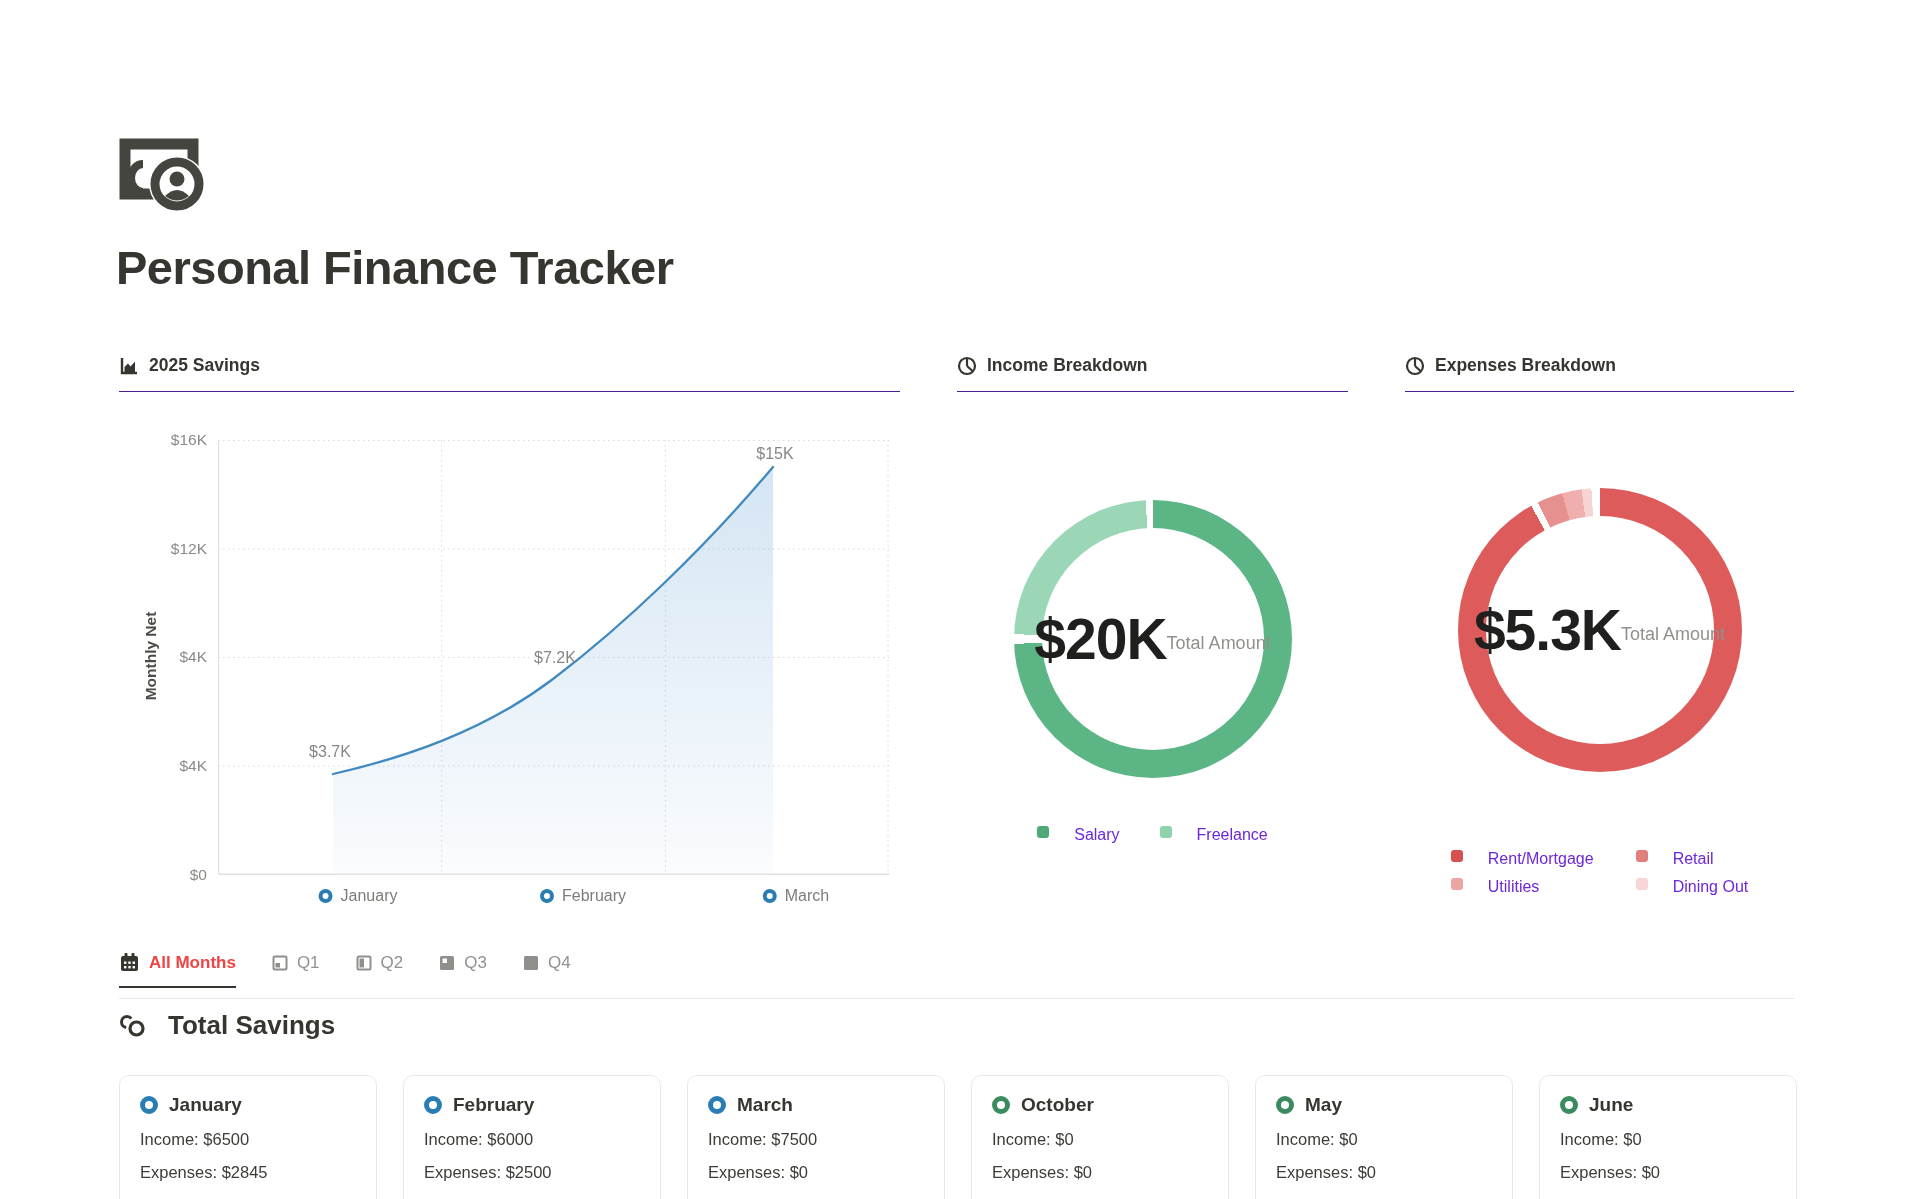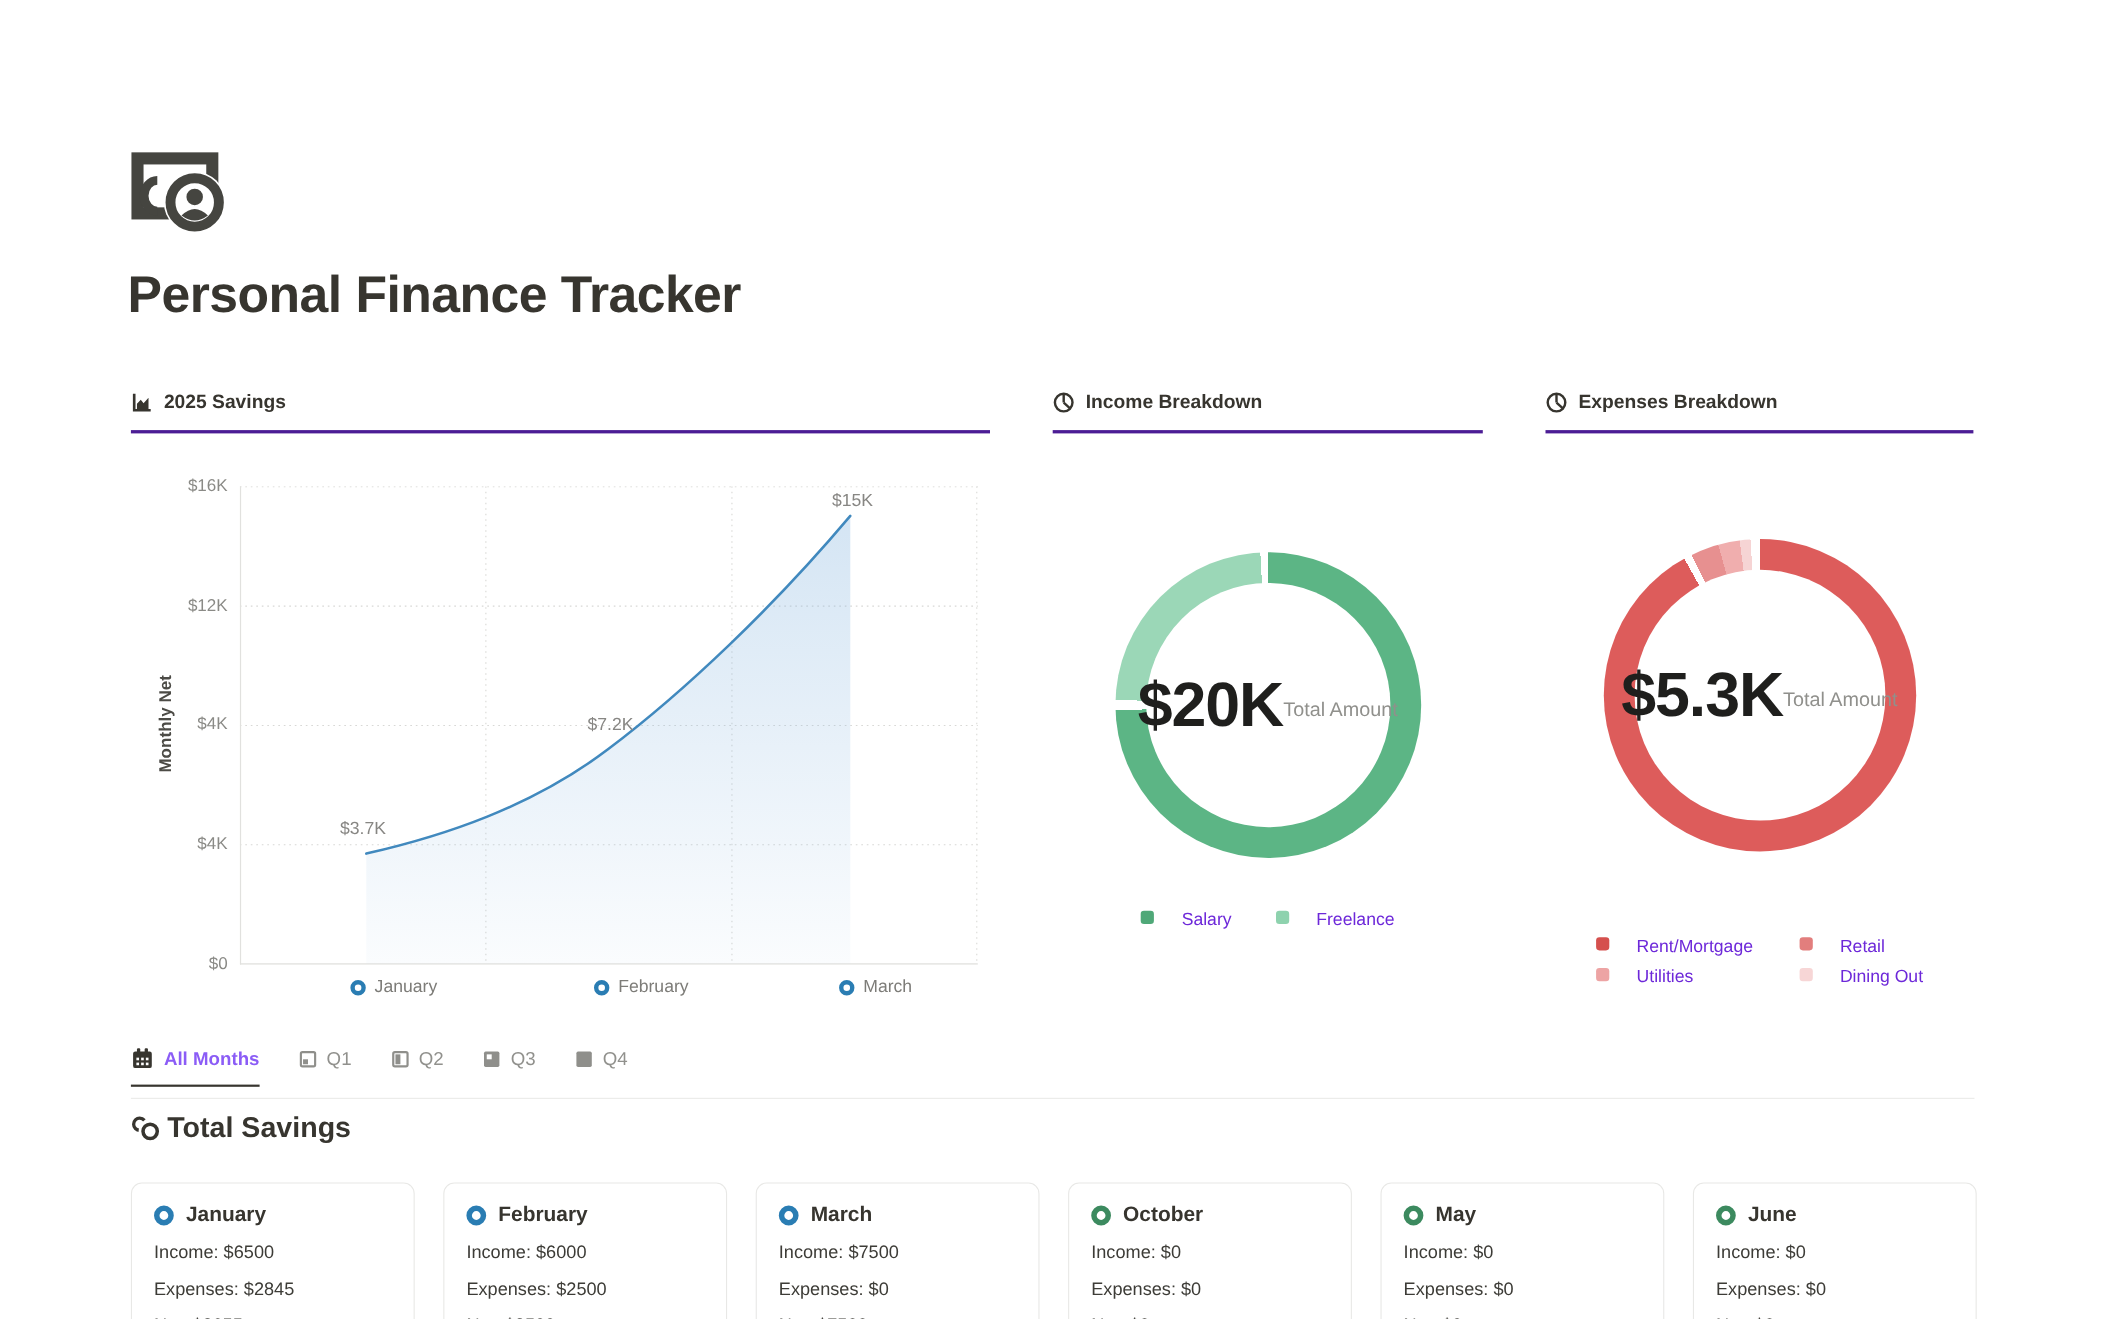--- a/index.html
+++ b/index.html
@@ -10,21 +10,21 @@
   
   .page-icon { position:absolute; left:119px; top:136px; width:92px; height:76px; }
   .page-title { position:absolute; left:116px; top:240px; font-size:47px; font-weight:700; letter-spacing:-0.5px; color:#37352f; }
 
   
   .sections { position:absolute; left:119px; top:355px; display:flex; gap:57px; }
   .sec { display:flex; flex-direction:column; }
   .sec-savings { width:781px; }
   .sec-income { width:391px; }
   .sec-expenses { width:389px; }
-  .sec-head { display:flex; align-items:center; gap:10px; font-size:17.5px; font-weight:600; color:#37352f; padding-bottom:15px; border-bottom:3px solid #4c1d95; }
+  .sec-head { display:flex; align-items:center; gap:10px; font-size:17.5px; font-weight:600; color:#37352f; padding-bottom:15px; border-bottom:1px solid #4c1d95; }
   .sec-head svg { flex:0 0 auto; }
 
   
   .chart-wrap { position:relative; height:560px; }
   .plot { position:absolute; left:99px; top:48px; width:671px; height:435px; }
   .ytick { position:absolute; width:82px; text-align:right; font-size:15.5px; color:#8a8a86; transform:translateY(-50%); }
   .ylab { position:absolute; left:-12px; top:255px; transform:rotate(-90deg); transform-origin:center; font-size:15.5px; font-weight:700; color:#4c4b46; white-space:nowrap; }
   .pt-label { position:absolute; transform:translate(-50%,-100%); font-size:16px; color:#87868
 3; white-space:nowrap; }
   .pt-label { color:#878683; }
@@ -49,24 +49,24 @@
   
   .legend-row { display:flex; justify-content:center; gap:40px; margin-top:48px; }
   .legend-grid { display:grid; grid-template-columns:auto auto; column-gap:42px; row-gap:10px; margin-top:78px; justify-content:center; }
   .legend-item { display:flex; align-items:flex-start; gap:25px; font-size:16px; color:#6d28d9; white-space:nowrap; }
   .sw { width:12px; height:12px; border-radius:3px; flex:0 0 auto; }
 
   
   .tabs-divider { position:absolute; left:119px; top:998px; width:1676px; height:1px; background:#eaeae8; }
   .tabs { position:absolute; left:119px; top:952px; display:flex; gap:36px; align-items:flex-end; }
   .tab { display:flex; align-items:center; gap:9px; font-size:17px; color:#91918d; padding-bottom:15px; cursor:pointer; }
-  .tab.active { color:#8b5cf6; font-weight:700; border-bottom:2.5px solid #37352f; padding-bottom:13px; position:relative; z-index:2; }
-
-  
-  .total-head { position:absolute; left:119px; top:1010px; display:flex; align-items:center; gap:6px; font-size:26px; font-weight:800; color:#37352f; }
+  .tab.active { color:#ef4444; font-weight:700; border-bottom:2.5px solid #37352f; padding-bottom:13px; position:relative; z-index:2; }
+
+  
+  .total-head { position:absolute; left:119px; top:1010px; display:flex; align-items:center; gap:22px; font-size:26px; font-weight:800; color:#37352f; }
 
   .cards { position:absolute; left:119px; top:1075px; display:flex; gap:26px; }
   .card { width:258px; height:190px; border:1px solid #e8e8e6; border-radius:10px; background:#fff; padding:18px 20px; }
   .card-head { display:flex; align-items:center; gap:11px; font-size:19px; font-weight:600; color:#37352f; }
   .card-line { margin-top:13px; font-size:16.5px; color:#3d3c37; line-height:20px; }
 </style>
 </head>
 <body>
 <div class="canvas">
 

